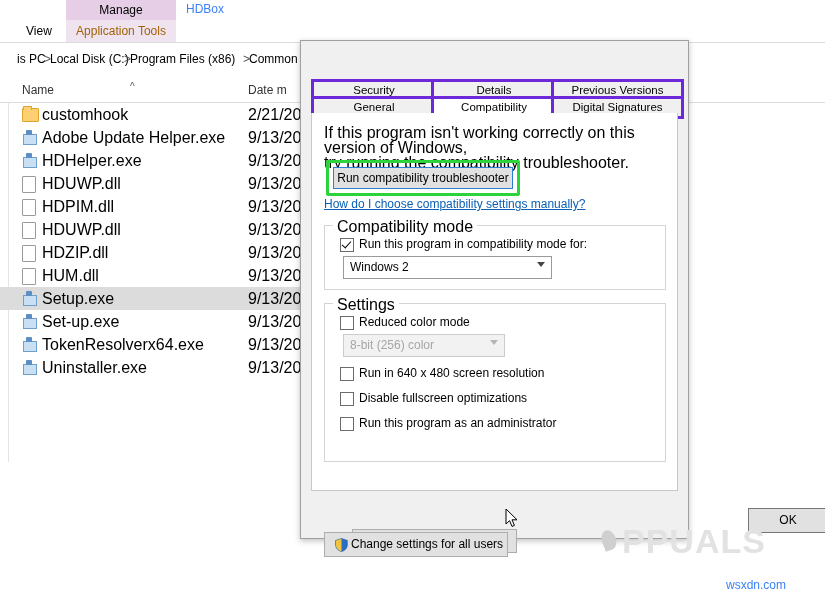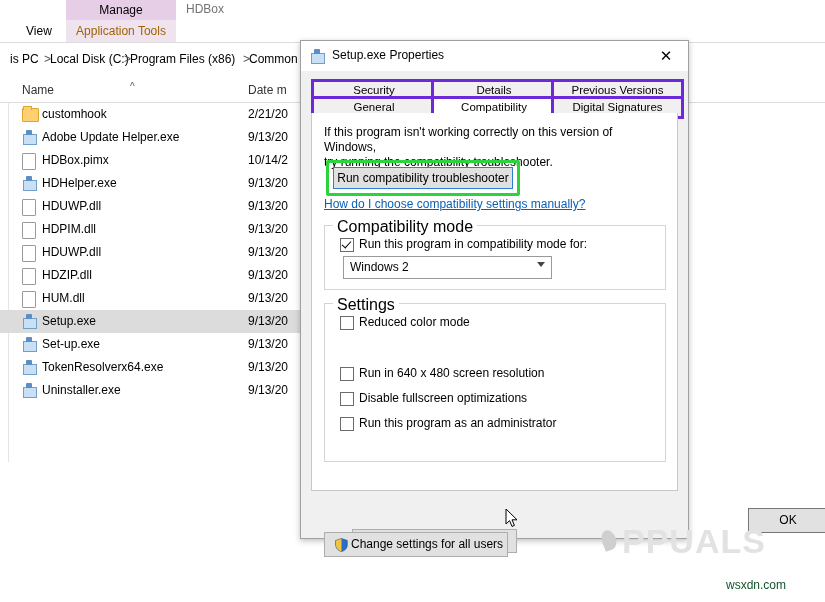--- a/index.html
+++ b/index.html
@@ -49,21 +49,21 @@
     color: #a16207;
     font-size: 12px;
     text-align: center;
     line-height: 22px;
     border-bottom: 1px solid #ffffff;
   }
   .hdbox-tab {
     position: absolute;
     left: 186px; top: 2px;
     font-size: 12px;
-    color: #737373;
+    color: #3b82f6;
   }
   .view-tab {
     position: absolute;
     left: 26px; top: 24px;
     font-size: 12px;
     color: #000;
   }
   .ribbon-divider {
     position: absolute;
     left: 0; top: 42px;
@@ -76,21 +76,21 @@
     position: absolute;
     left: 0; top: 50px;
     width: 825px; height: 20px;
     font-size: 12px;
     color: #000;
   }
   .addressbar span {
     position: absolute;
     top: 2px;
   }
-  .crumb-pc { left: 10px; }
+  .crumb-pc { left: 17px; }
   .crumb-sep1 { left: 44px; color:#555; }
   .crumb-localdisk { left: 50px; }
   .crumb-sep2 { left: 124px; color:#555; }
   .crumb-progfiles { left: 130px; }
   .crumb-sep3 { left: 243px; color:#555; }
   .crumb-common { left: 249px; }
 
   
   .col-header {
     position: absolute;
@@ -120,21 +120,21 @@
   
   #file-list {
     position: absolute;
     left: 0; top: 103px;
     width: 320px;
   }
   .file-row {
     position: relative;
     height: 23px;
     line-height: 23px;
-    font-size: 12px;
+    font-size: 16px;
     color: #000;
     white-space: nowrap;
   }
   .file-row.selected {
     background: #dcdcdc;
   }
   .file-icon {
     position: absolute;
     left: 22px; top: 4px;
     width: 14px; height: 15px;
@@ -281,21 +281,21 @@
     width: 365px; height: 377px;
     background: #ffffff;
     border: 1px solid #c8c8c8;
     border-top: none;
   }
 
   .intro-text {
     position: absolute;
     left: 12px; top: 12px;
     width: 340px;
-    font-size: 12px;
+    font-size: 16px;
     line-height: 15px;
     color: #000;
   }
 
   .troubleshoot-highlight {
     position: absolute;
     left: 14px; top: 47px;
     width: 188px; height: 30px;
     border: 3px solid #2bd43a;
     border-radius: 2px;
@@ -447,21 +447,21 @@
     left: 6px; top: 8px;
     width: 14px; height: 20px;
     background: #cfcfcf;
     border-radius: 50% 50% 50% 0;
     transform: rotate(-20deg);
   }
   #wsxdn {
     position: absolute;
     left: 726px; top: 578px;
     font-size: 12px;
-    color: #14532d;
+    color: #3b82f6;
   }
 </style>
 </head>
 <body>
 
 <div id="explorer">
 
   <div class="ribbon-tabs">
     <div class="manage-tab">Manage</div>
     <div class="app-tools-tab">Application Tools</div>
@@ -498,27 +498,20 @@
       </div>
       <div class="file-row">
         <span class="file-icon">
           <span class="ic-app" style="position: absolute;"></span>
         </span>
         <span class="file-name">Adobe Update Helper.exe</span>
         <span class="file-date">9/13/20</span>
       </div>
       <div class="file-row">
         <span class="file-icon">
-          <span class="ic-doc" style="position: absolute;"></span>
-        </span>
-        <span class="file-name">HDBox.pimx</span>
-        <span class="file-date">10/14/2</span>
-      </div>
-      <div class="file-row">
-        <span class="file-icon">
           <span class="ic-app" style="position: absolute;"></span>
         </span>
         <span class="file-name">HDHelper.exe</span>
         <span class="file-date">9/13/20</span>
       </div>
       <div class="file-row">
         <span class="file-icon">
           <span class="ic-doc" style="position: absolute;"></span>
         </span>
         <span class="file-name">HDUWP.dll</span>
@@ -578,25 +571,20 @@
           <span class="ic-app" style="position: absolute;"></span>
         </span>
         <span class="file-name">Uninstaller.exe</span>
         <span class="file-date">9/13/20</span>
       </div>
     </div>
 </div>
 
 <div id="props-dialog">
 
-  <div class="dlg-titlebar">
-    <span class="dlg-title-icon"></span>
-    <span class="dlg-title-text">Setup.exe Properties</span>
-    <span class="dlg-close">✕</span>
-  </div>
 
   <div class="tab-strip">
     <div class="tab tab-security">Security</div>
     <div class="tab tab-details">Details</div>
     <div class="tab tab-previous">Previous Versions</div>
     <div class="tab tab-general">General</div>
     <div class="tab tab-compat active">Compatibility</div>
     <div class="tab tab-digital">Digital Signatures</div>
   </div>
 
@@ -626,20 +614,24 @@
     </div>
 
     <div class="group grp-settings">
       <span class="group-legend">Settings</span>
 
       <div class="chk-row" style="left:15px; top:11px;">
         <span class="chk-box"></span>
         <span class="chk-label">Reduced color mode</span>
       </div>
 
+      <div class="combo disabled" style="left:18px; top:30px; width:160px;">
+        <span class="val">8-bit (256) color</span>
+        <span class="arrow"></span>
+      </div>
 
       <div class="chk-row" style="left:15px; top:62px;">
         <span class="chk-box"></span>
         <span class="chk-label">Run in 640 x 480 screen resolution</span>
       </div>
 
       <div class="chk-row" style="left:15px; top:87px;">
         <span class="chk-box"></span>
         <span class="chk-label">Disable fullscreen optimizations</span>
       </div>

